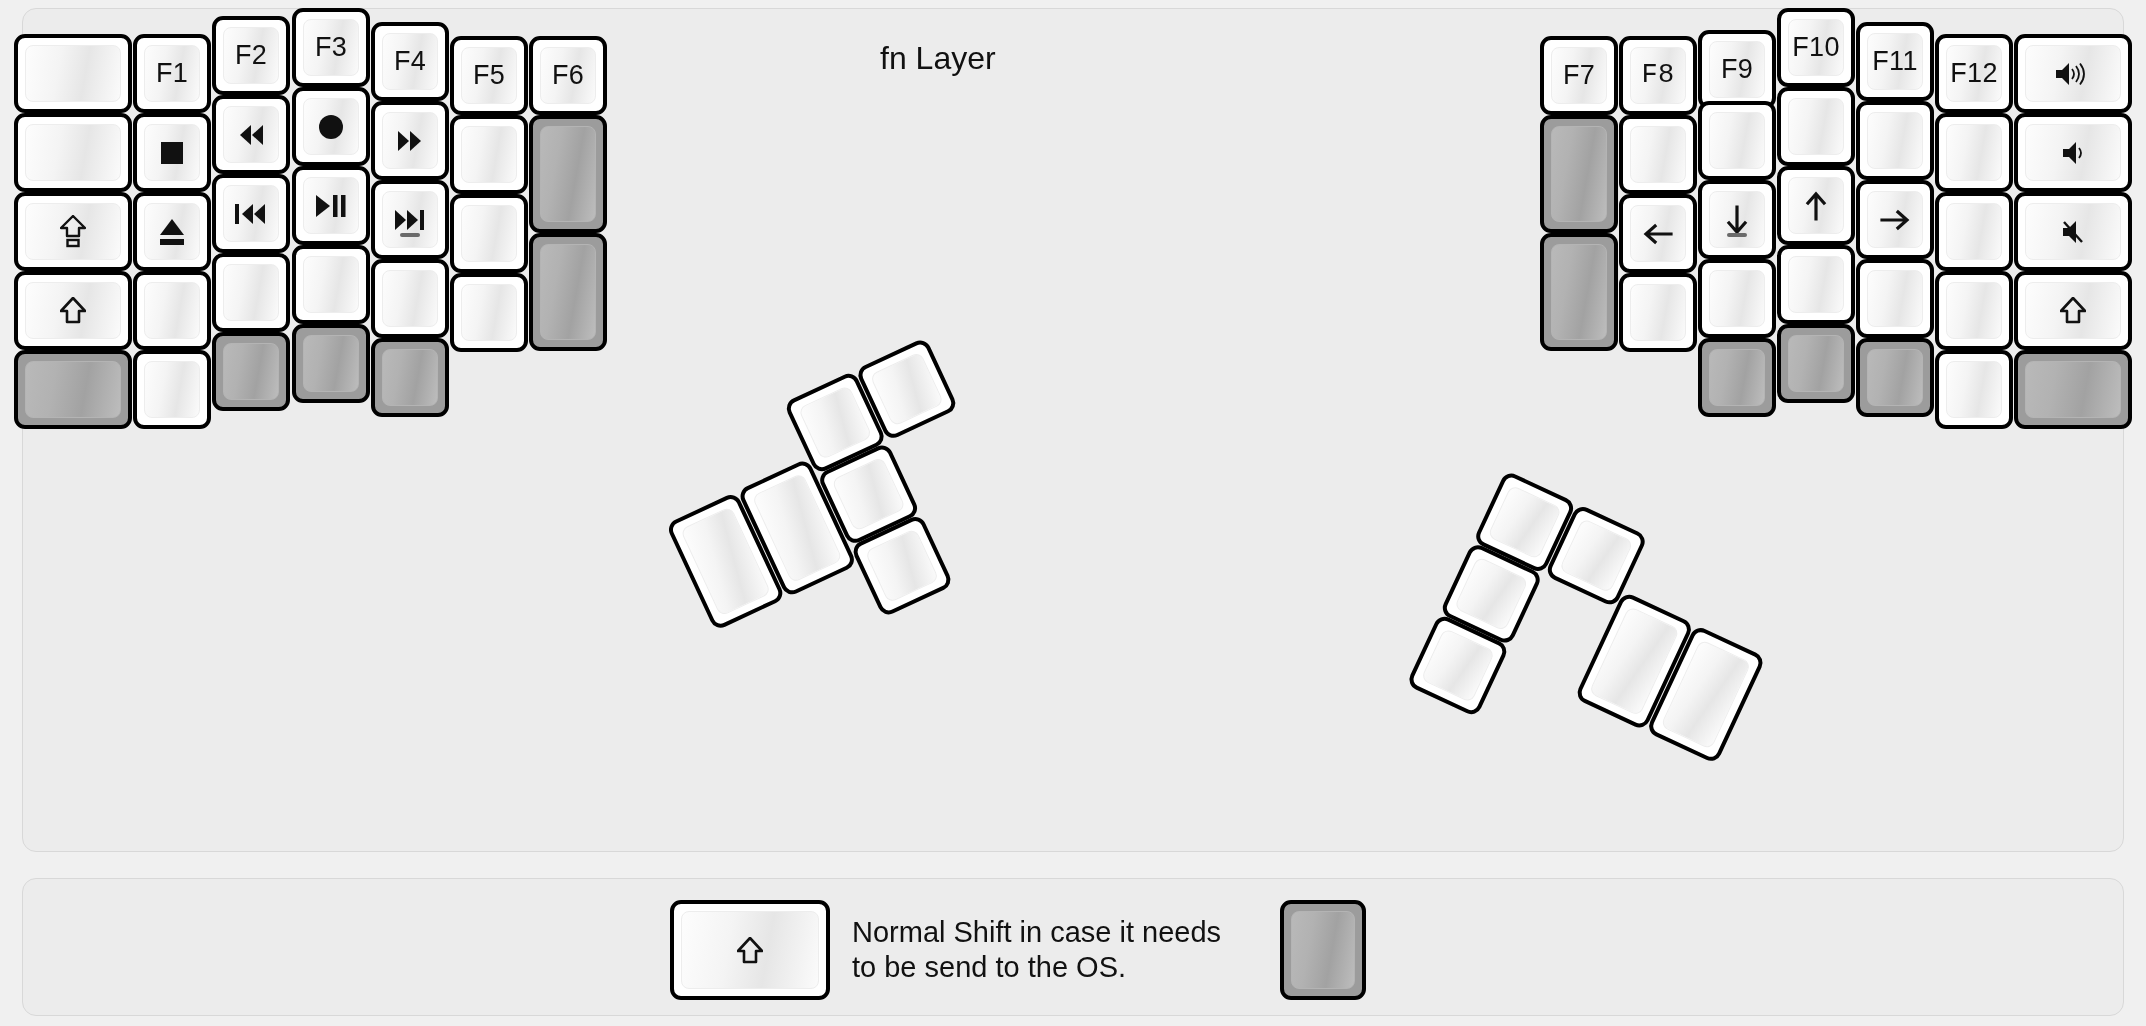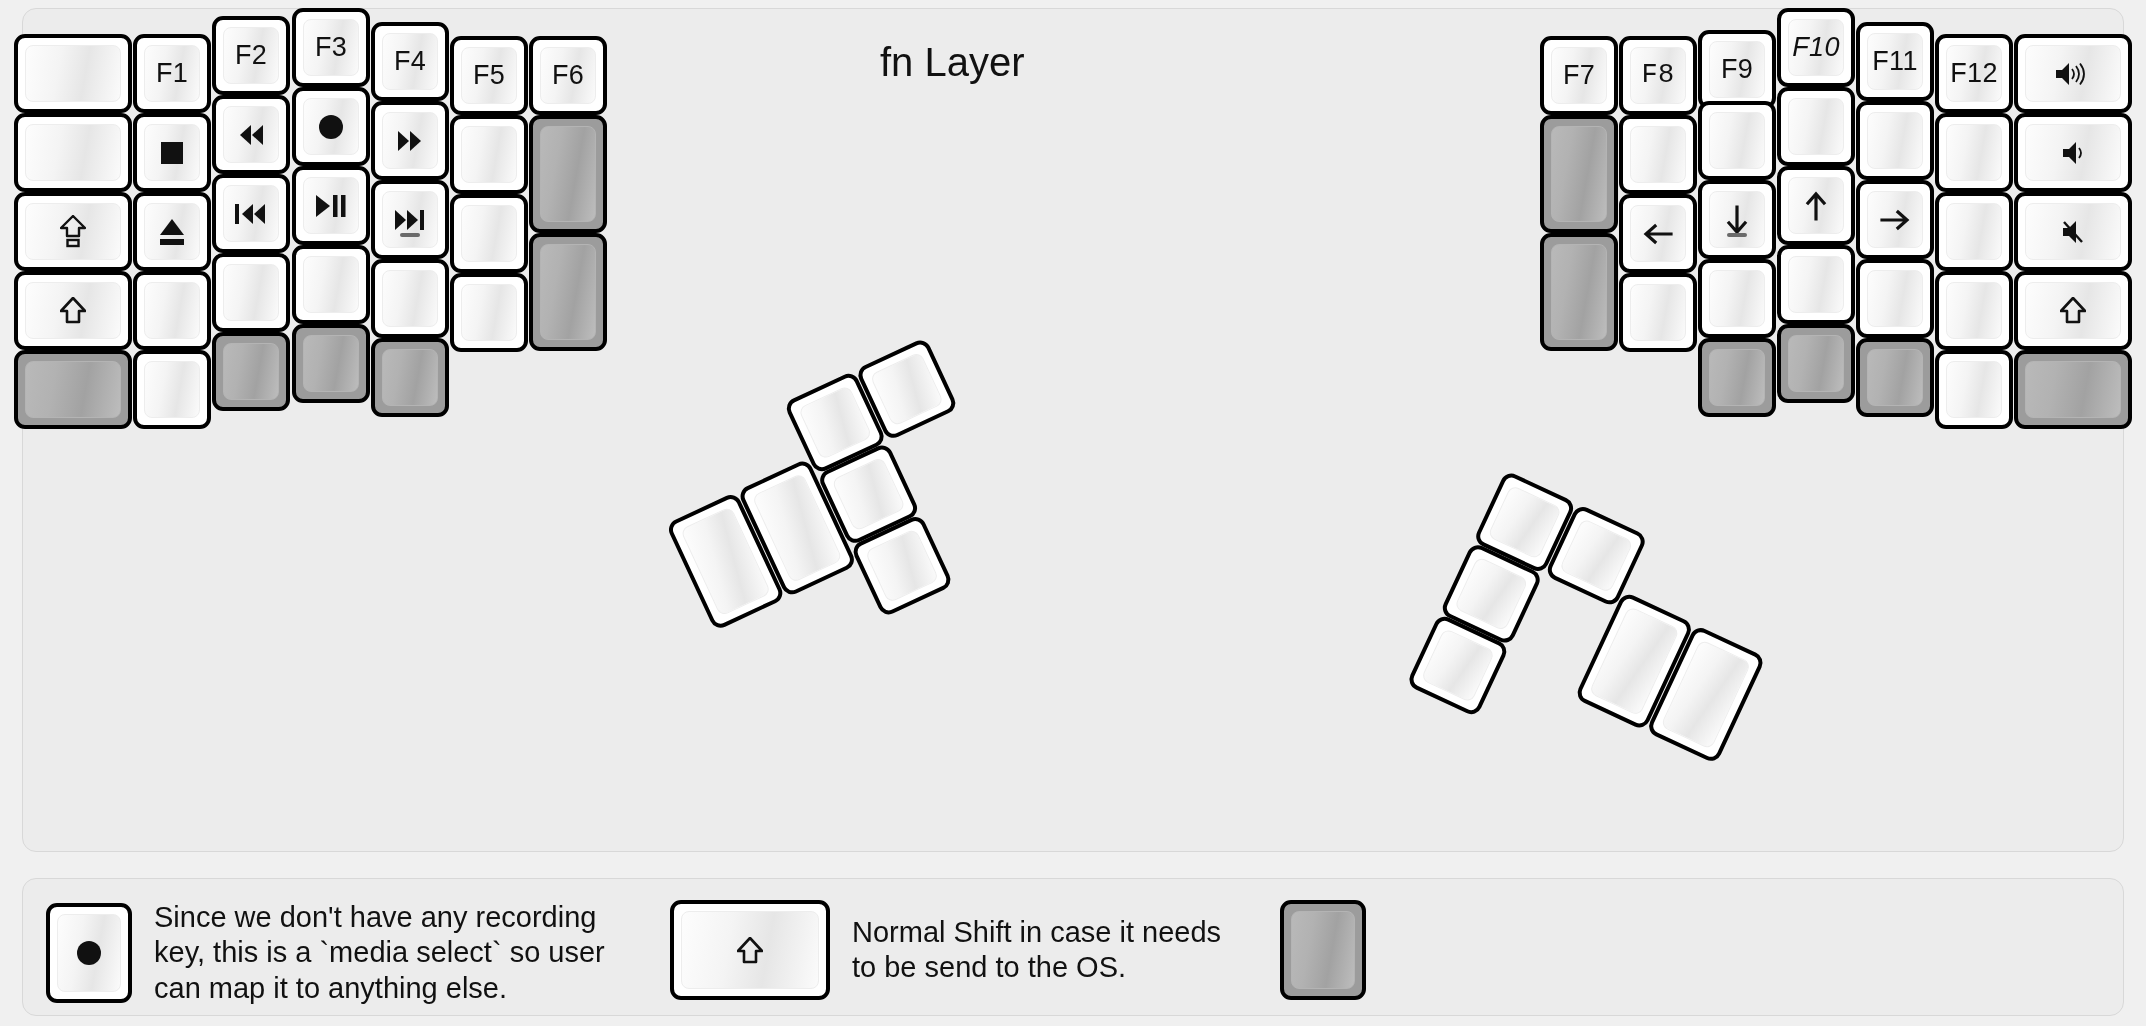--- a/index.html
+++ b/index.html
@@ -90,21 +90,21 @@
   .thumb {
     position: absolute;
     transform-origin: 0 0;
   }
 
   
   #title {
     position: absolute;
     left: 880px;
     top: 40px;
-    font-size: 40px;
+    font-size: 32px;
     color: #111;
     white-space: nowrap;
   }
 
   
   .legend-item {
     position: absolute;
     display: flex;
     align-items: center;
     gap: 22px;
@@ -343,21 +343,21 @@
           </svg>
         </span>
         <div class="bump"></div>
       </div>
       <div class="key" style="left: 1698px; top: 259px; width: 78px; height: 79px;">
         <div class="cap"></div>
       </div>
       <div class="key trans" style="left: 1698px; top: 338px; width: 78px; height: 79px;">
         <div class="cap"></div>
       </div>
-      <div class="key" style="left: 1777px; top: 8px; width: 78px; height: 79px; font-style: italic;">
+      <div class="key" style="left: 1777px; top: 8px; width: 78px; height: 79px;">
         <div class="cap"></div>
         <span class="lbl">F10</span>
       </div>
       <div class="key" style="left: 1777px; top: 87px; width: 78px; height: 79px;">
         <div class="cap"></div>
       </div>
       <div class="key" style="left: 1777px; top: 166px; width: 78px; height: 79px;">
         <div class="cap"></div>
         <span class="glyph">
           <svg width="22" height="34" viewBox="0 0 22 34" fill="#111">
@@ -483,35 +483,20 @@
         </div>
         <div class="key" style="left: 158px; top: 60px; width: 78px; height: 118px;">
           <div class="cap"></div>
         </div>
         <div class="key" style="left: 237px; top: 60px; width: 78px; height: 118px;">
           <div class="cap"></div>
         </div>
       </div>
     </div>
 
-  <div class="legend-item" id="legend-1">
-    <div class="legend-key" style="width: 86px; height: 100px;">
-        <div class="key" style="left: 0px; top: 0px; width: 86px; height: 100px; position: absolute;">
-          <div class="cap"></div>
-          <span class="glyph">
-            <svg width="26" height="26" viewBox="0 0 26 26" fill="#111">
-              <circle cx="13" cy="13" r="12"></circle>
-            </svg>
-          </span>
-        </div>
-      </div>
-    <div class="legend-text">Since we don't have any recording
-key, this is a `media select` so user
-can map it to anything else.</div>
-  </div>
   <div class="legend-item" id="legend-2">
     <div class="legend-key" style="width: 160px; height: 100px;">
         <div class="key" style="left: 0px; top: 0px; width: 160px; height: 100px; position: absolute;">
           <div class="cap"></div>
           <span class="glyph">
             <svg width="26" height="27" viewBox="0 0 26 27" fill="#111">
               <path d="M13 1 L25 14 L19 14 L19 25 L7 25 L7 14 L1 14 Z" fill="none" stroke="#111" stroke-width="2.6" stroke-linejoin="round"></path>
             </svg>
           </span>
         </div>

